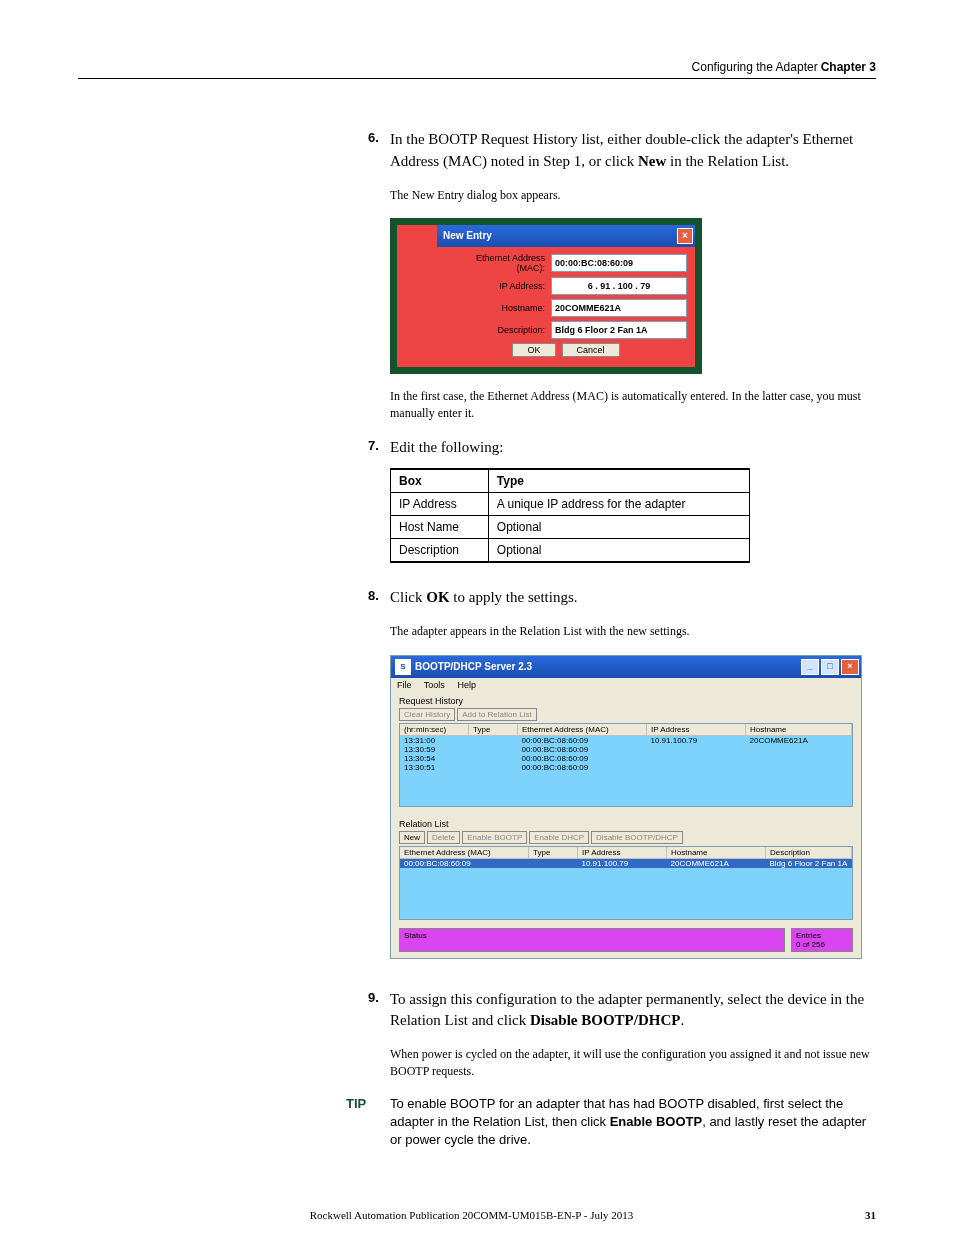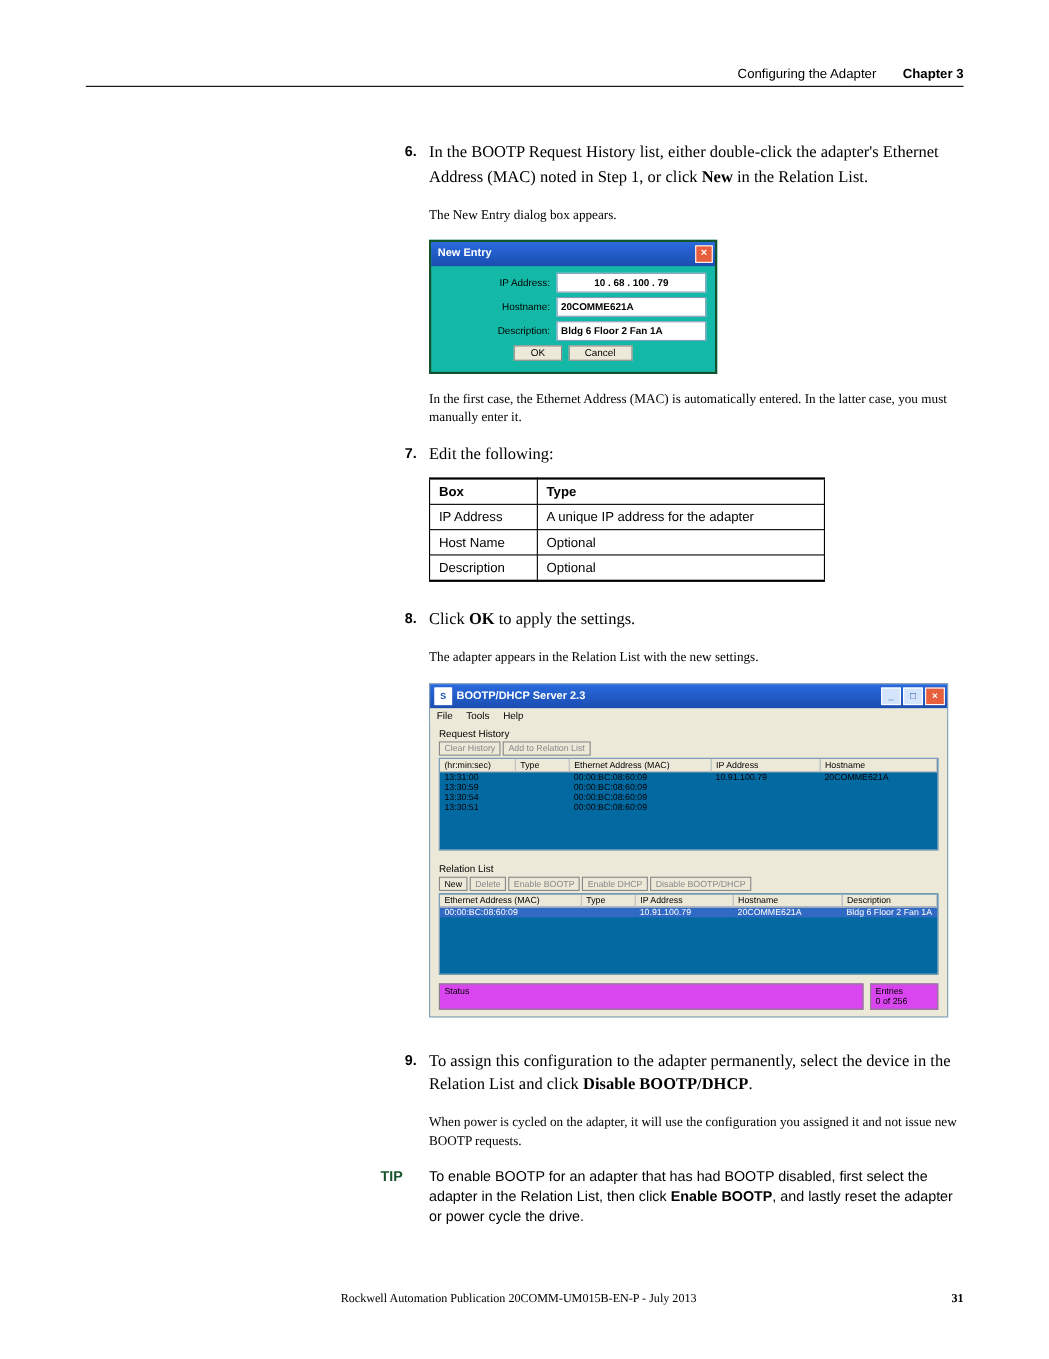--- a/index.html
+++ b/index.html
@@ -18,21 +18,21 @@
     display: flex;
     justify-content: flex-end;
     align-items: baseline;
     font-family: Arial, Helvetica, sans-serif;
     font-size: 12px;
     border-bottom: 1px solid #000;
     padding-bottom: 4px;
     margin-bottom: 50px;
   }
   .header .config {
-    margin-right: 24px;
+    margin-right: 3px;
     text-align: center;
   }
   .header .chapter {
     font-weight: bold;
   }
   .content {
     margin-left: 290px;
   }
   .list-item {
     display: flex;
@@ -55,25 +55,26 @@
     margin-left: 22px;
     font-size: 12px;
     line-height: 1.45;
     margin-top: 14px;
     margin-bottom: 14px;
   }
   
   .dlg-newentry {
     margin-left: 22px;
     width: 258px;
-    border: 2px solid #14532d;
+    border: 7px solid #14532d;
     font-family: Tahoma, Arial, sans-serif;
     font-size: 9px;
-    background: #14b8a6;
+    background: #ef4444;
     margin-bottom: 14px;
+    padding-left: 40px;
   }
   .dlg-title {
     background: linear-gradient(#2a6ade, #1a4db0);
     color: #fff;
     padding: 3px 2px 3px 6px;
     font-size: 10px;
     display: flex;
     justify-content: space-between;
     align-items: center;
     font-weight: bold;
@@ -153,21 +154,21 @@
   .bw-menu { background:#ece9d8; padding:2px 6px; font-size:9px; }
   .bw-menu span { margin-right:10px; }
   .bw-section { padding: 4px 8px 8px 8px; }
   .bw-sec-label { font-size:9px; margin-bottom:2px; }
   .bw-toolbar { display:flex; gap:2px; margin-bottom:2px; }
   .bw-tbtn {
     border:1px solid #888; background:#ece9d8; font-size:8px; padding:1px 4px; color:#888;
   }
   .bw-tbtn.enabled { color:#000; }
   .bw-list {
-    border:1px solid #7f9db9; background:#0369a1; height:82px; overflow:hidden;
+    border:1px solid #7f9db9; background:#7dd3fc; height:82px; overflow:hidden;
   }
   .bw-list.short { height:72px; }
   .bw-list table { width:100%; border-collapse:collapse; font-size:8px; }
   .bw-list th {
     background:#ece9d8; border:1px solid #c0c0c0; border-top:none; border-left:none;
     padding:1px 4px; text-align:left; font-weight:normal; font-size:8px;
   }
   .bw-list td { padding:0 4px; font-size:8px; white-space:nowrap; }
   .bw-list tr.selected td { background:#316ac5; color:#fff; }
   .bw-status { display:flex; margin:0 8px 6px 8px; gap:6px; }
@@ -217,22 +218,26 @@
     </div>
     <div class="indent-text">The New Entry dialog box appears.</div>
 
     <div class="dlg-newentry">
       <div class="dlg-title">
         <span>New Entry</span>
         <span class="dlg-close">×</span>
       </div>
       <div class="dlg-body">
         <div class="dlg-row">
+          <div class="dlg-label">Ethernet Address (MAC):</div>
+          <div class="dlg-input">00:00:BC:08:60:09</div>
+        </div>
+        <div class="dlg-row">
           <div class="dlg-label">IP Address:</div>
-          <div class="dlg-input" style="text-align:center;">10  .  68  . 100  .  79</div>
+          <div class="dlg-input" style="text-align:center;">6  .  91  . 100  .  79</div>
         </div>
         <div class="dlg-row">
           <div class="dlg-label">Hostname:</div>
           <div class="dlg-input">20COMME621A</div>
         </div>
         <div class="dlg-row">
           <div class="dlg-label">Description:</div>
           <div class="dlg-input">Bldg 6 Floor 2 Fan 1A</div>
         </div>
         <div class="dlg-btns">

